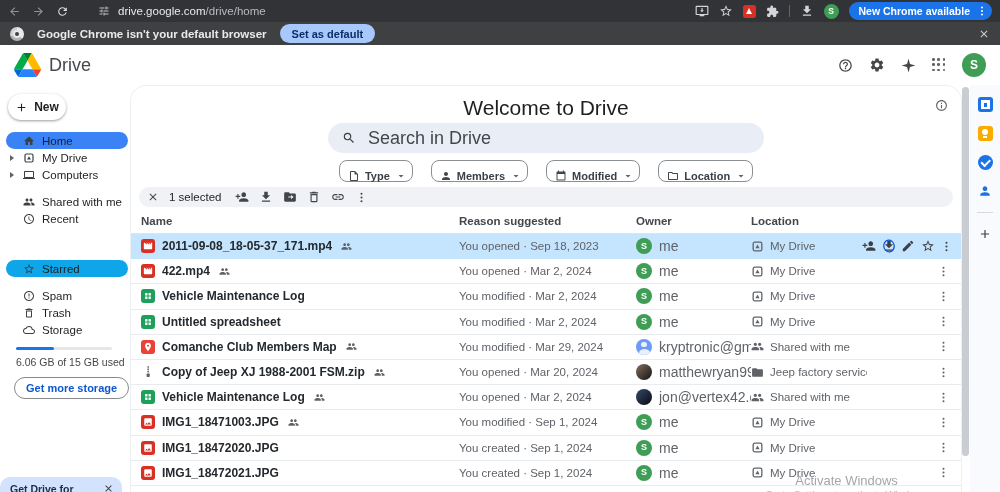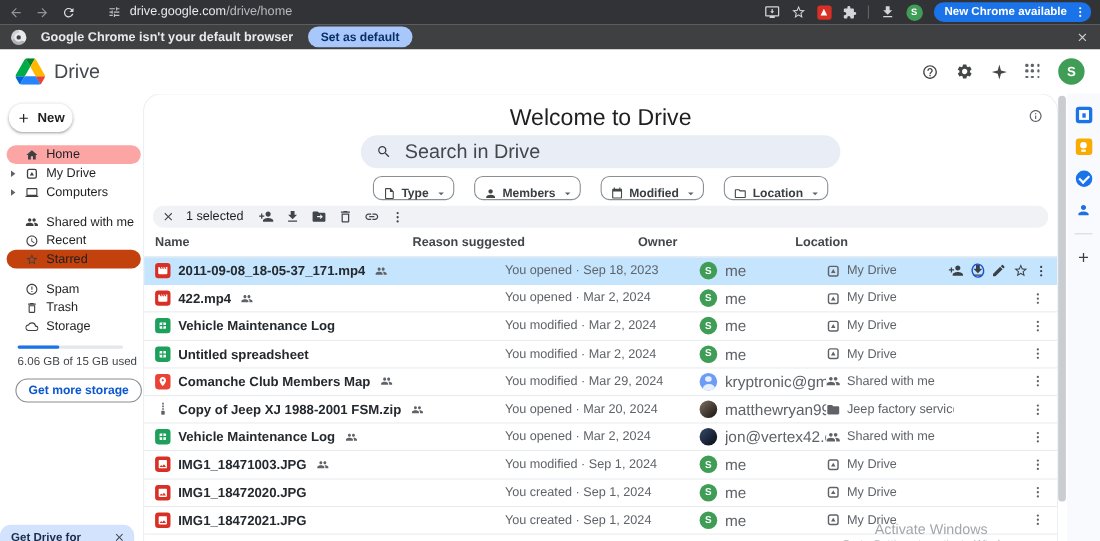--- a/index.html
+++ b/index.html
@@ -55,22 +55,22 @@
   .workspace{position:absolute;top:85px;left:0;right:0;bottom:0;background:#fff;}
 
   
   .sidebar{position:absolute;left:0;top:0;bottom:0;width:130px;padding:5px 0 0 6px;box-sizing:border-box;font-size:11.5px;color:#1f1f1f;}
   .newbtn{width:58px;height:26px;border-radius:13px;background:#fff;box-shadow:0 1px 3px rgba(60,64,67,.35),0 1px 2px rgba(60,64,67,.2);
           display:flex;align-items:center;justify-content:center;gap:6px;font-size:12px;font-weight:600;color:#1f1f1f;margin:4px 0 12px 2px;}
   .sbi{height:17px;display:flex;align-items:center;gap:7px;border-radius:9px;padding:0 6px 0 2px;width:114px;}
   .sbi .caret{width:8px;display:flex;align-items:center;justify-content:center;}
   .tri{width:0;height:0;border-left:4px solid #5f6368;border-top:3px solid transparent;border-bottom:3px solid transparent;}
   .sbi .sic{color:#3c4043}
-  .sbi.active{background:#fca5a5;}
-  .sbi.hovered{background:#c2410c;}
+  .sbi.active{background:#3b82f6;}
+  .sbi.hovered{background:#0ea5e9;margin-top:33px;}
   .sb-gap{height:10px;}
   .sbar{width:96px;height:3px;background:#e4e7eb;border-radius:2px;margin:9px 0 6px 10px;}
   .sfill{height:3px;background:#1a73e8;border-radius:2px;}
   .sused{font-size:10.5px;color:#44474b;margin:2px 0 0 10px;}
   .morebtn{height:22px;border-radius:12px;border:1px solid #878b8f;background:#fff;color:#0b57d0;font-size:11px;font-weight:600;
            padding:0 11px;margin:9px 0 0 8px;font-family:inherit;}
   .toast{position:absolute;left:0;bottom:-15px;width:122px;height:30px;background:#d3e3fd;border-radius:10px 10px 0 0;
          box-sizing:border-box;display:flex;align-items:flex-start;padding:6px 8px 0 10px;font-size:10.5px;font-weight:700;color:#1b2b4d;z-index:6;}
   .toast .tclose{margin-left:auto;color:#3c4043}
 
@@ -87,21 +87,21 @@
   .chip{height:22px;border:1px solid #8a8f94;border-radius:8px;display:flex;align-items:center;gap:5px;padding:10px 5px 0 8px;
         font-size:11px;font-weight:600;color:#3c4043;box-sizing:border-box;}
   .chip .cic{color:#444746}
   .chip .cdn{color:#5f6368}
 
   .selbar{height:20px;margin:5px 8px 0;background:#f0f2f5;border-radius:10px;display:flex;align-items:center;gap:10px;
           padding:0 8px;color:#40464c;}
   .selcount{font-size:11.5px;color:#1f1f1f;margin-right:4px;white-space:nowrap;}
 
   .thead{display:flex;align-items:center;height:24px;padding:0 8px 0 10px;border-bottom:1px solid #e0e3e7;
-         font-size:11.5px;font-weight:600;color:#43474c;margin-top:2px;gap:28px;}
+         font-size:11.5px;font-weight:600;color:#43474c;margin-top:2px;}
   .c-name{flex:1;min-width:0;display:flex;align-items:center;gap:7px;}
   .c-reason{width:177px;flex:0 0 auto;}
   .c-owner{width:115px;flex:0 0 auto;display:flex;align-items:center;gap:7px;min-width:0;}
   .c-loc{width:116px;flex:0 0 auto;display:flex;align-items:center;gap:6px;min-width:0;}
   .c-act{width:86px;flex:0 0 auto;display:flex;justify-content:flex-end;align-items:center;overflow:visible;}
 
   .rows{}
   .row{display:flex;align-items:center;height:25.2px;box-sizing:border-box;border-bottom:1px solid #e9ecef;
        padding:0 8px 0 10px;}
   .row.selected{background:#c5e4fd;border-bottom-color:#c5e4fd;}

